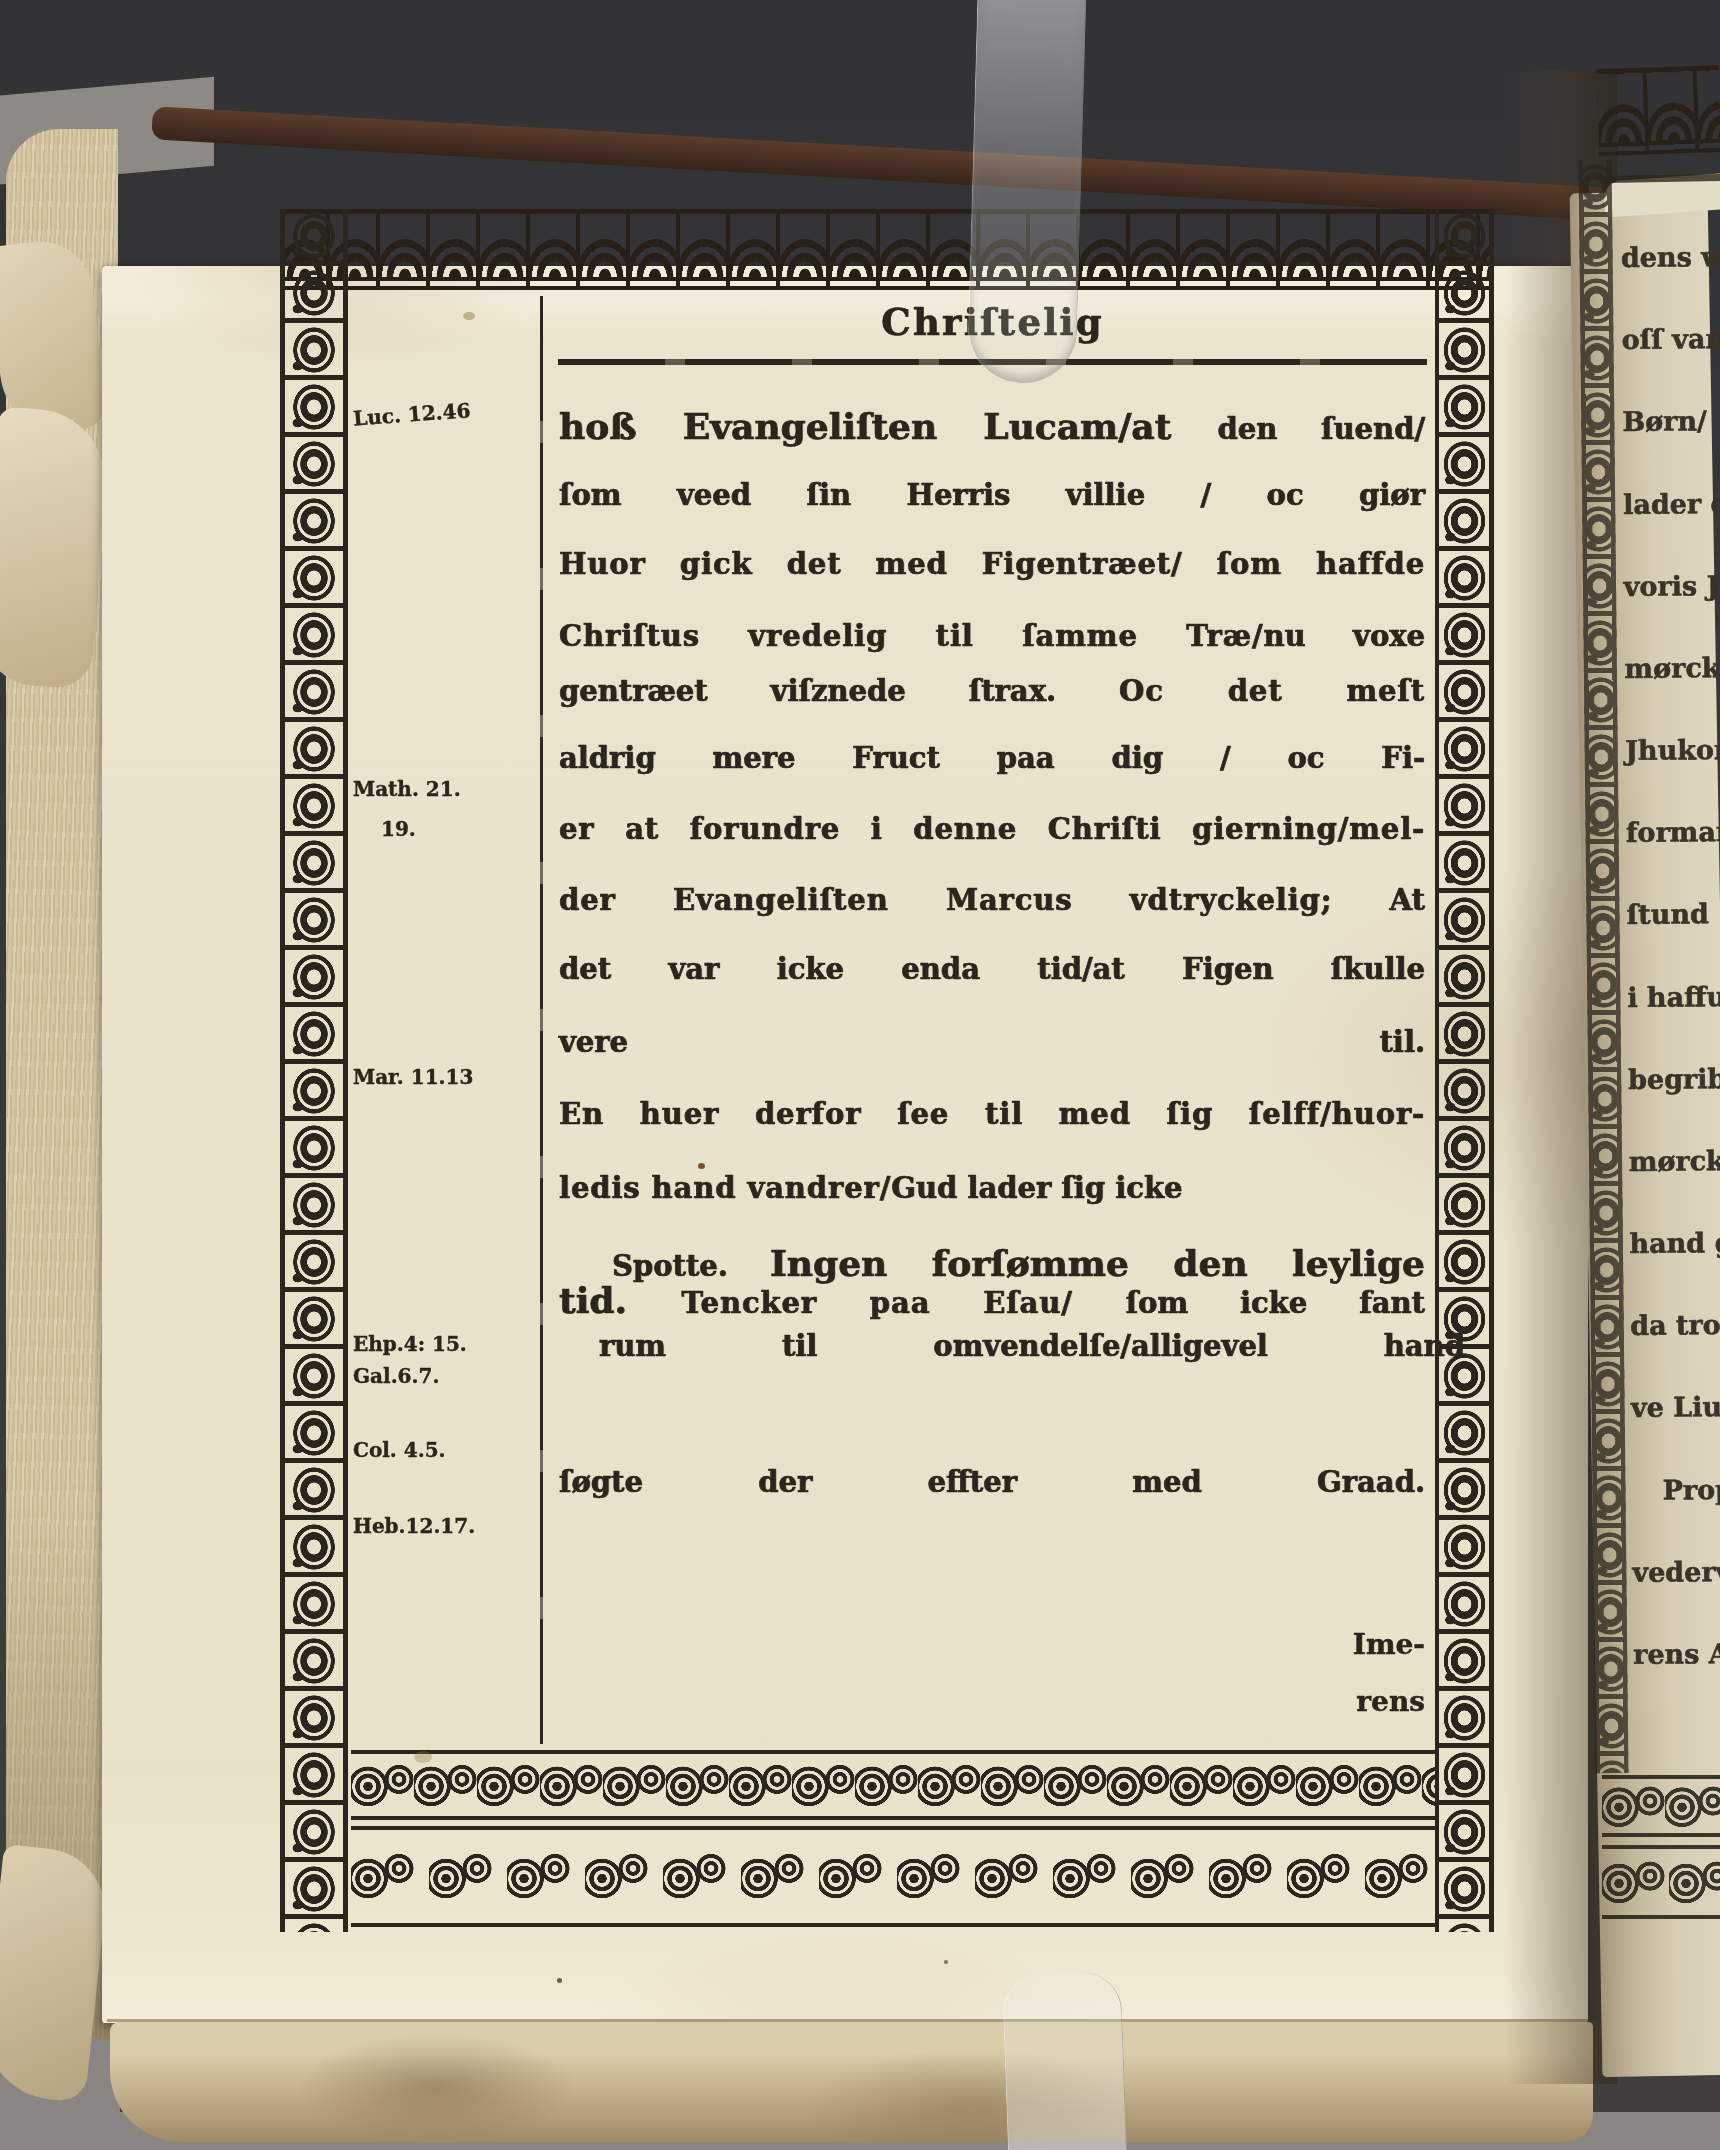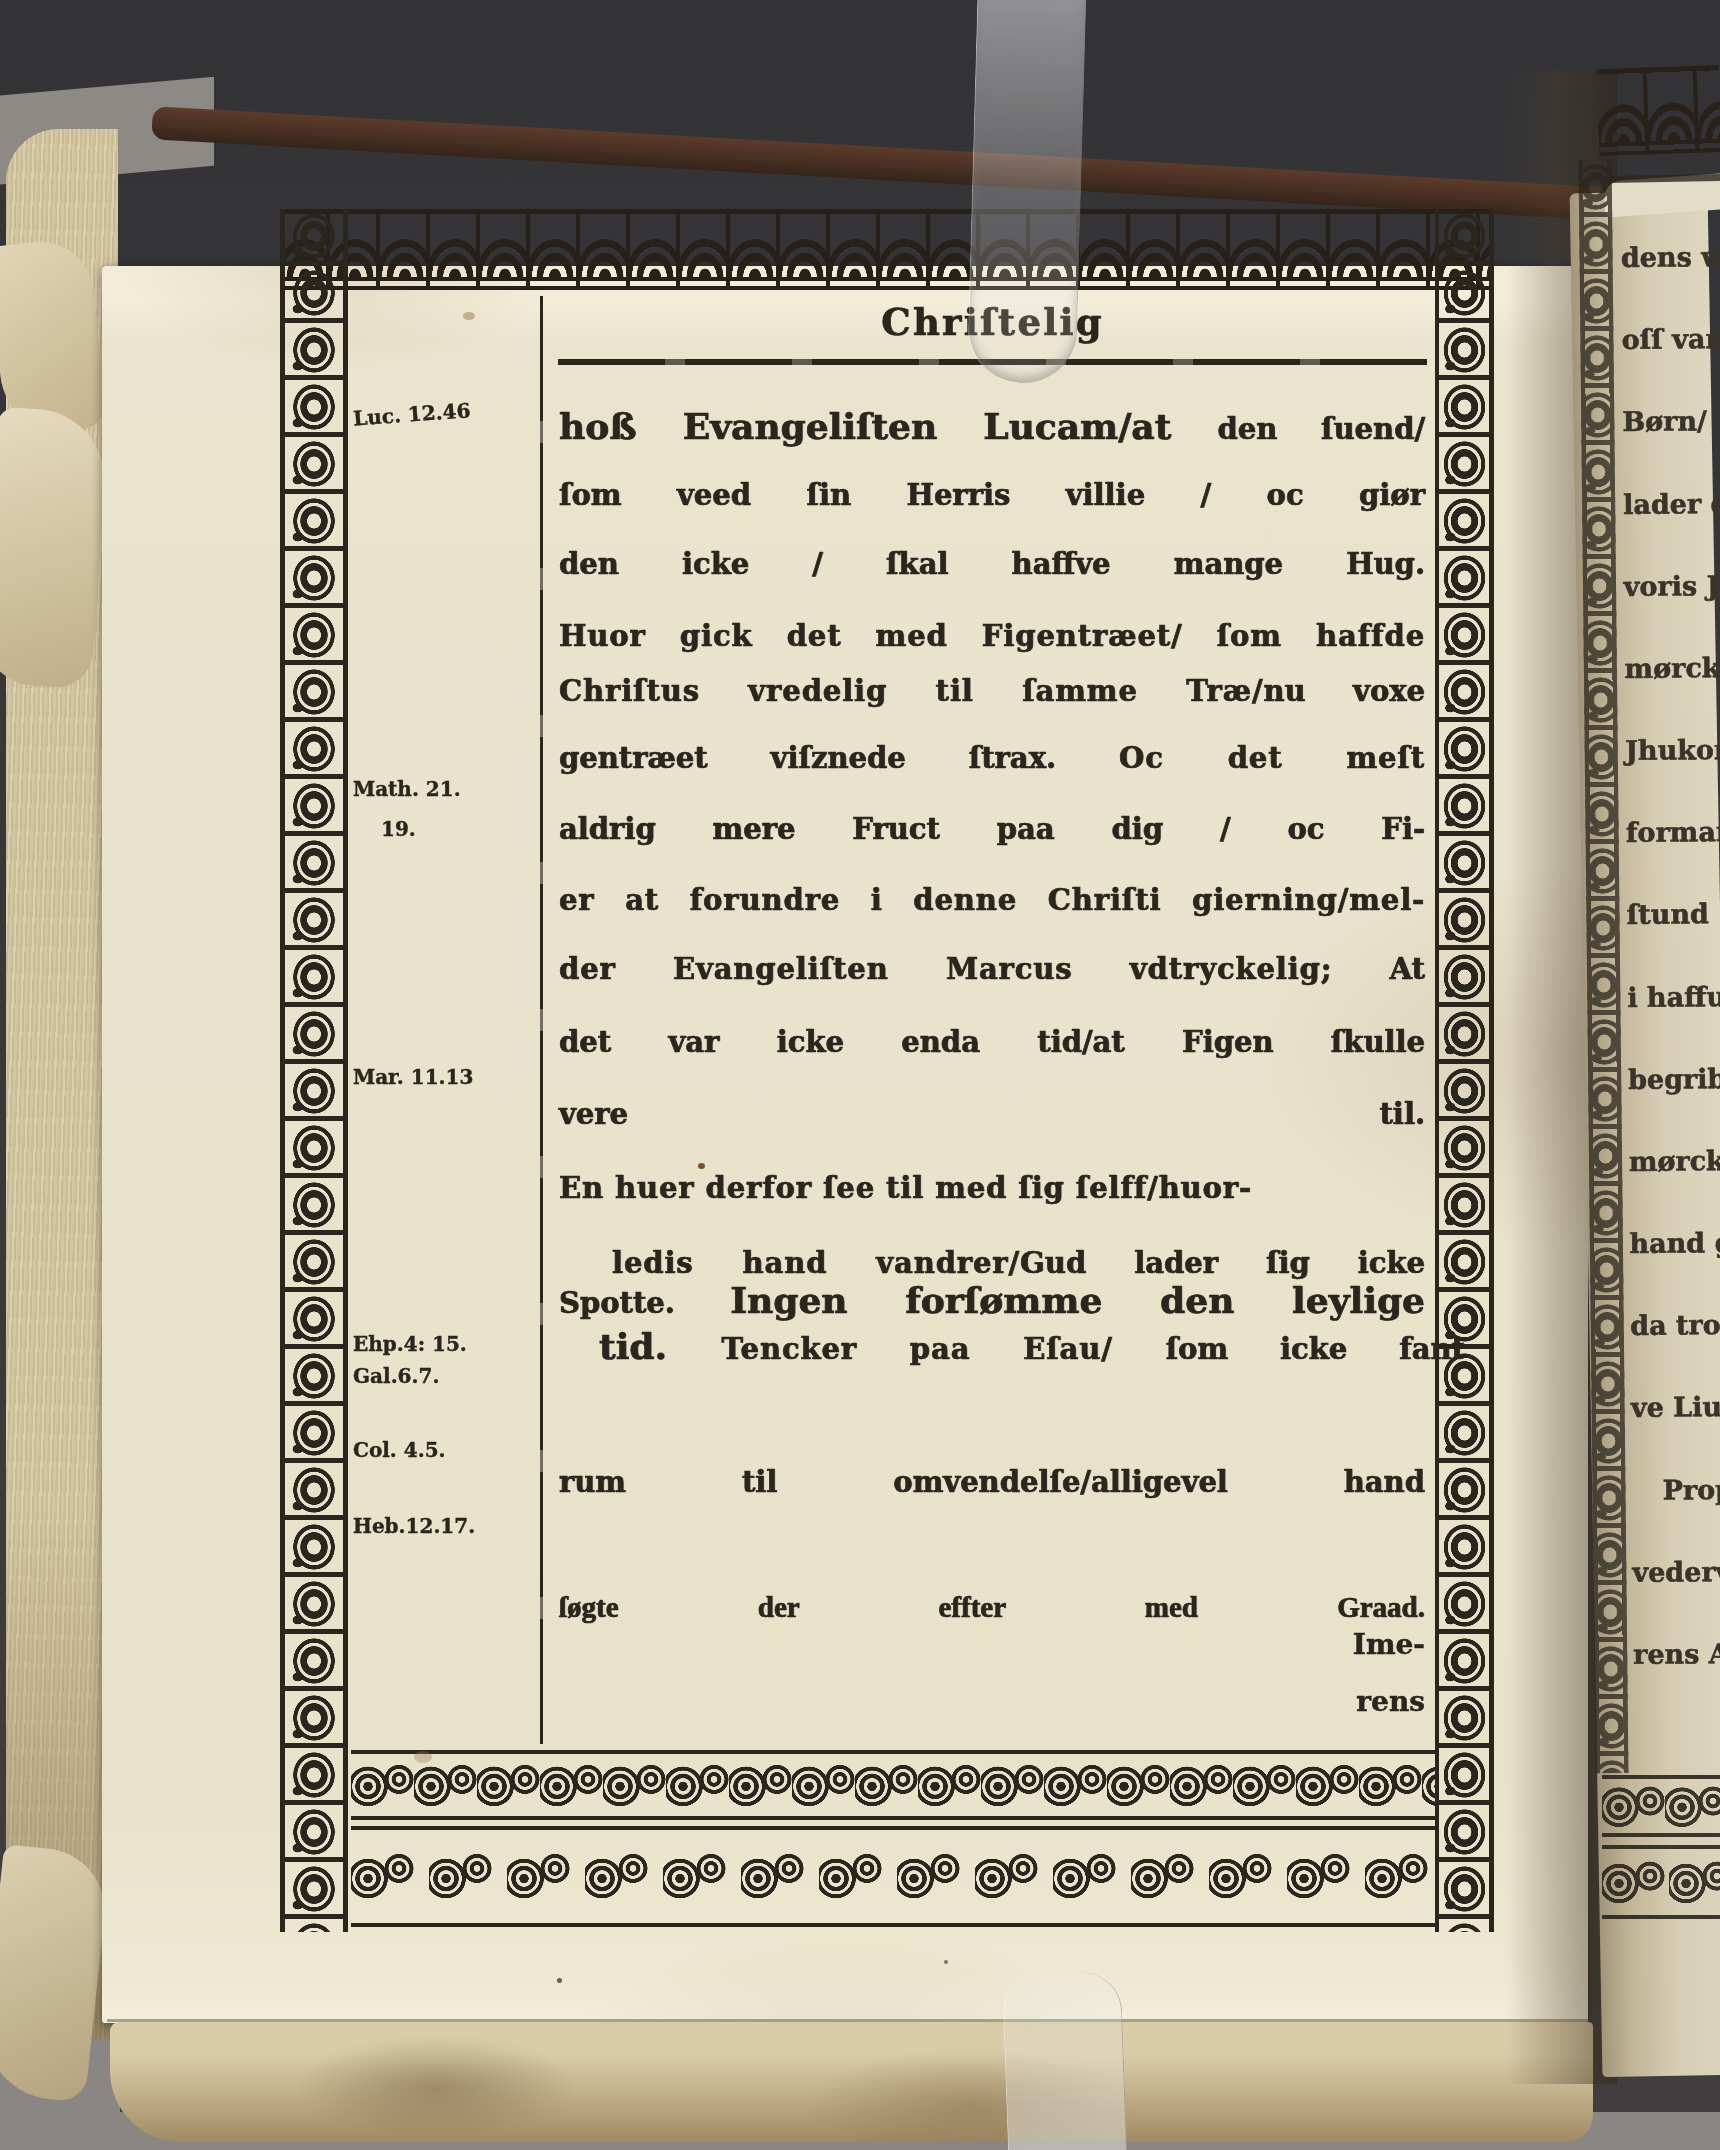--- a/index.html
+++ b/index.html
@@ -173,21 +173,20 @@
       <div class="mnote">19.</div>
       <div class="mnote">Mar. 11.13</div>
       <div class="mnote">Ehp.4: 15.</div>
       <div class="mnote">Gal.6.7.</div>
       <div class="mnote">Col. 4.5.</div>
       <div class="mnote">Heb.12.17.</div>
     </div>
   <div id="body-lines">
       <div class="tline"><span class="seg-m">hoß Evangeliſten Lucam/at </span><span class="seg-l">den ſuend/</span></div>
       <div class="tline"><span class="seg-l">ſom veed ſin Herris villie / oc giør</span></div>
-      <div class="tline"><span class="seg-l">den icke / ſkal haffve mange Hug.</span></div>
       <div class="tline"><span class="seg-s">Huor gick det med Figentræet/ ſom haffde</span></div>
       <div class="tline"><span class="seg-s">Chriſtus vredelig til ſamme Træ/</span><span class="seg-l">nu voxe</span></div>
       <div class="tline"><span class="seg-l">gentræet viſznede ſtrax. </span><span class="seg-s">Oc det meſt</span></div>
       <div class="tline"><span class="seg-l">aldrig mere Fruct paa dig / oc Fi-</span></div>
       <div class="tline"><span class="seg-s">er at forundre i denne Chriſti gierning/mel-</span></div>
       <div class="tline"><span class="seg-s">der Evangeliſten Marcus vdtryckelig; </span><span class="seg-l">At</span></div>
       <div class="tline"><span class="seg-l">det var icke enda tid/at Figen ſkulle</span></div>
       <div class="tline"><span class="seg-l">vere til.</span></div>
       <div class="tline"><span class="seg-s">En huer derfor ſee til med ſig ſelff/huor-</span></div>
       <div class="tline"><span class="seg-s">ledis hand vandrer/</span><span class="seg-l">Gud lader ſig icke</span></div>

